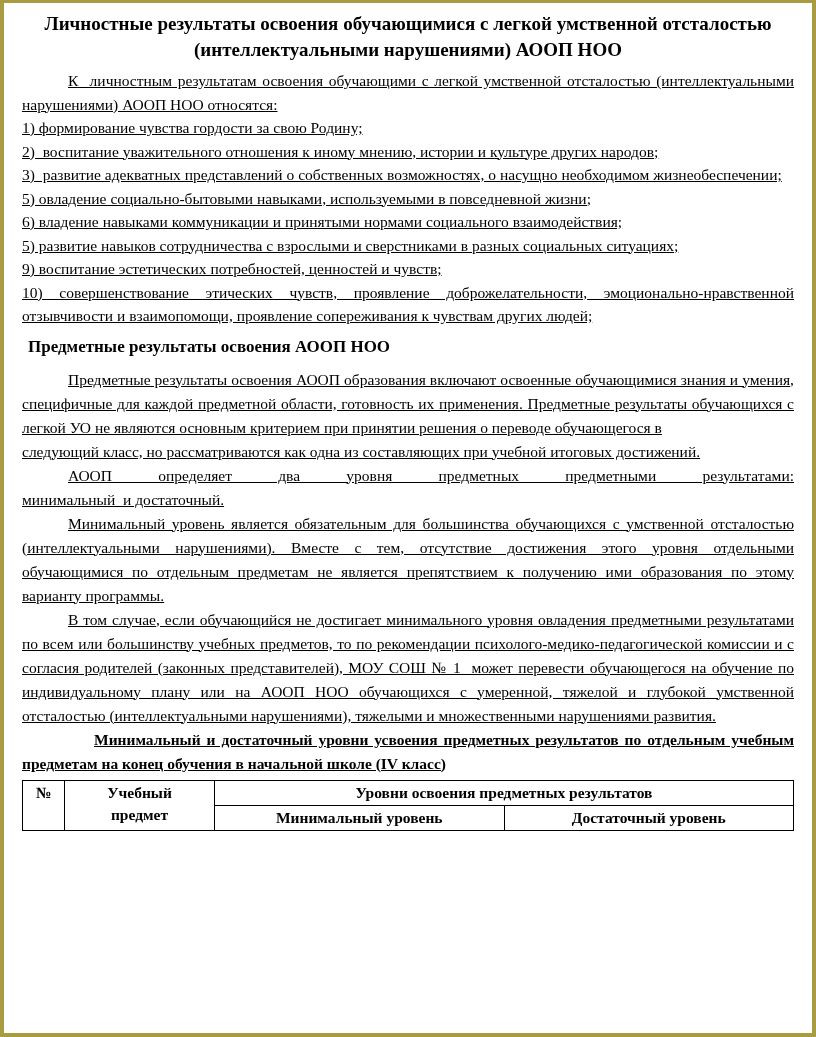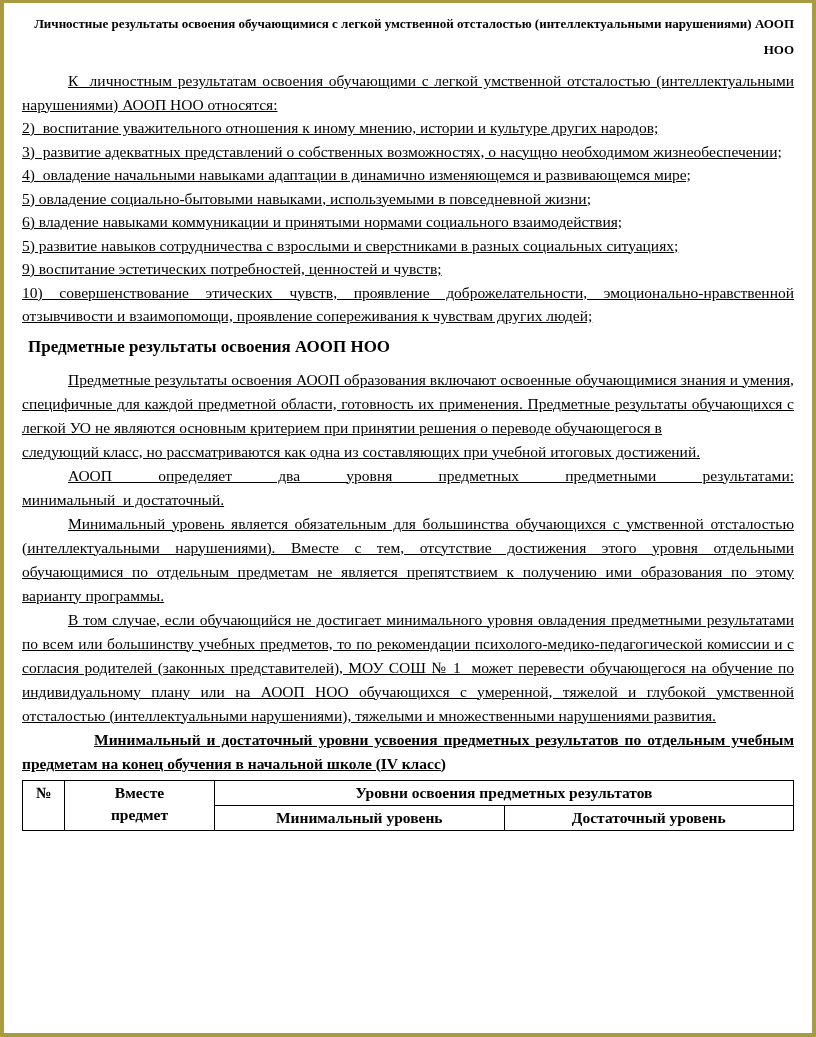--- a/index.html
+++ b/index.html
@@ -14,23 +14,23 @@
     background: #ffffff;
     box-sizing: border-box;
     padding: 8px 18px 0 18px;
     font-family: "Liberation Serif", "DejaVu Serif", serif;
     font-size: 15.5px;
     line-height: 23.5px;
     color: #000;
     overflow: hidden;
   }
   h1 {
-    font-size: 13px; line-height: 26px;
+    font-size: 19px; line-height: 26px;
     font-weight: bold; margin: 0 0 6px 0;
-    text-align: right;
+    text-align: center;
   }
   h2 {
     font-size: 17px; line-height: 26px;
     font-weight: bold; margin: 6px 0 8px 0;
     padding-left: 6px;
   }
   p { margin: 0; text-align: justify; text-decoration: underline; }
   .sec2 p { line-height: 24px; }
   .indent { text-indent: 46px; }
   .force-just { text-align-last: justify; }
@@ -60,23 +60,23 @@
 </head>
 <body>
 
 <div class="page">
 
   <h1>Личностные результаты освоения обучающимися с легкой умственной отсталостью (интеллектуальными нарушениями) АООП НОО</h1>
 
   <p class="indent">К &nbsp;личностным результатам освоения обучающими с легкой умственной отсталостью (интеллектуальными нарушениями) АООП НОО относятся:</p>
 
   <div>
+    <p>1) формирование чувства гордости за свою Родину;</p>
     <p>2)&nbsp; воспитание уважительного отношения к иному мнению, истории и культуре других народов;</p>
     <p>3)&nbsp; развитие адекватных представлений о собственных возможностях, о насущно необходимом жизнеобеспечении;</p>
-    <p>4)&nbsp; овладение начальными навыками адаптации в динамично изменяющемся и развивающемся мире;</p>
     <p>5) овладение социально-бытовыми навыками, используемыми в повседневной жизни;</p>
     <p>6) владение навыками коммуникации и принятыми нормами социального взаимодействия;</p>
     <p>5) развитие навыков сотрудничества с взрослыми и сверстниками в разных социальных ситуациях;</p>
     <p>9) воспитание эстетических потребностей, ценностей и чувств;</p>
     <p>10) совершенствование этических чувств, проявление доброжелательности, эмоционально-нравственной отзывчивости и взаимопомощи, проявление сопереживания к чувствам других людей;</p>
   </div>
 
   <h2>Предметные результаты освоения АООП НОО</h2>
 
   <div class="sec2">
@@ -93,21 +93,21 @@
     <colgroup>
       <col style="width:42px">
       <col style="width:150px">
       <col>
       <col>
     </colgroup>
     <tbody>
         <tr>
       <th rowspan="2">№</th>
       <th rowspan="2">
-        <div class="subject-wrap">Вместе предмет</div>
+        <div class="subject-wrap">Учебный предмет</div>
       </th>
       <th colspan="2">Уровни освоения предметных результатов</th>
     </tr>
     <tr>
       <th>Минимальный уровень</th>
       <th>Достаточный уровень</th>
     </tr>
   </tbody>
     </table>
 

